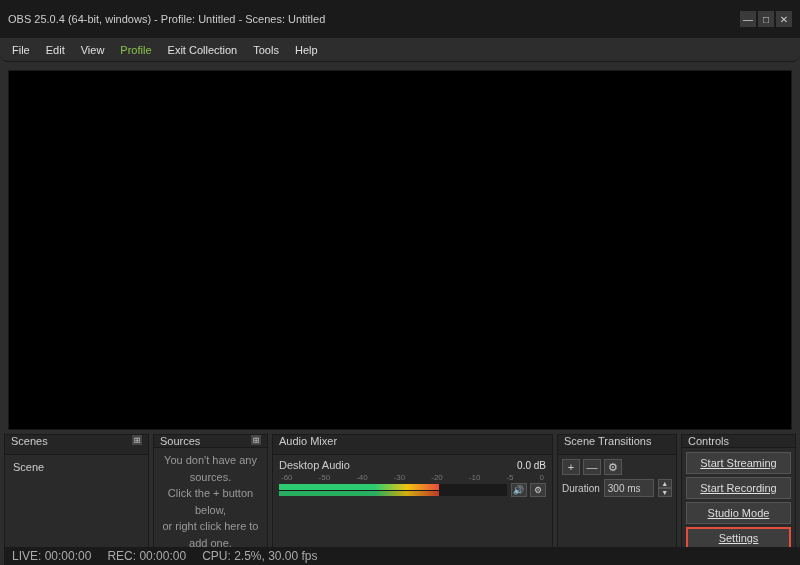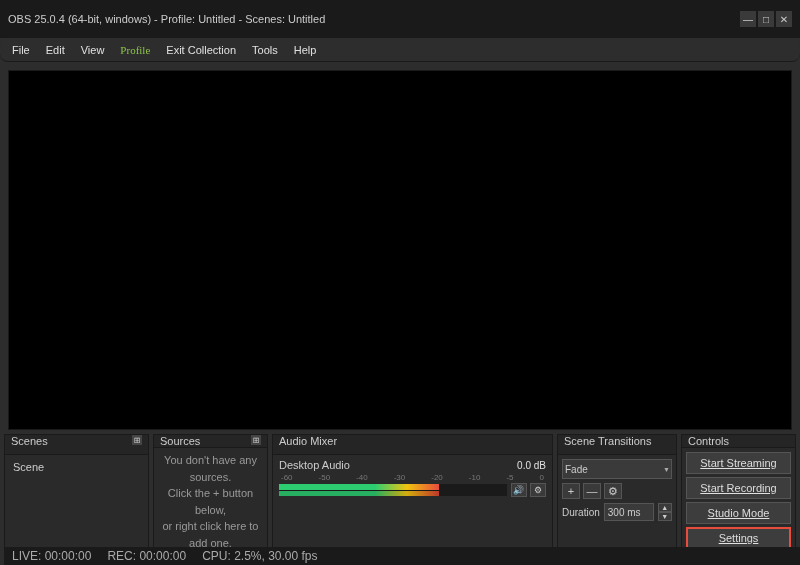--- a/index.html
+++ b/index.html
@@ -53,21 +53,21 @@
       padding: 0 4px;
       border-bottom: 1px solid #1a1a1a;
       border-radius: 8px;
     }
     .menu-item {
       padding: 2px 8px;
       color: #e0e0e0;
       cursor: pointer;
       font-size: 11px;
     }
-    .menu-item.profile { color: #8bc34a; font-family: Liberation Serif, serif; }
+    .menu-item.profile { color: #8bc34a; }
 
     
     .preview-area {
       margin: 8px 8px 4px 8px;
       height: 360px;
       background: #000000;
       border: 1px solid #1a1a1a;
     }
 
     
@@ -480,31 +480,20 @@
         </div>
       </div>
     </div>
   </div>
 
   <div class="panel transitions-panel">
     <div class="panel-header">
       <span>Scene Transitions</span>
     </div>
     <div class="transitions-content">
-      <div class="select-wrapper">
-        <select class="transition-select">
-          <option>Fade</option>
-          <option>Cut</option>
-          <option>Swipe</option>
-          <option>Slide</option>
-          <option>Stinger</option>
-          <option>Luma Wipe</option>
-        </select>
-        <span class="chevron-down">▼</span>
-      </div>
       <div class="transitions-add-row">
         <button class="footer-btn">+</button>
         <button class="footer-btn">—</button>
         <button class="footer-btn">⚙</button>
       </div>
       <div class="duration-row">
         <span>Duration</span>
         <input class="duration-input" type="text" value="300 ms" style="">
         <div class="spin-buttons">
           <div class="spin-btn">▲</div>

